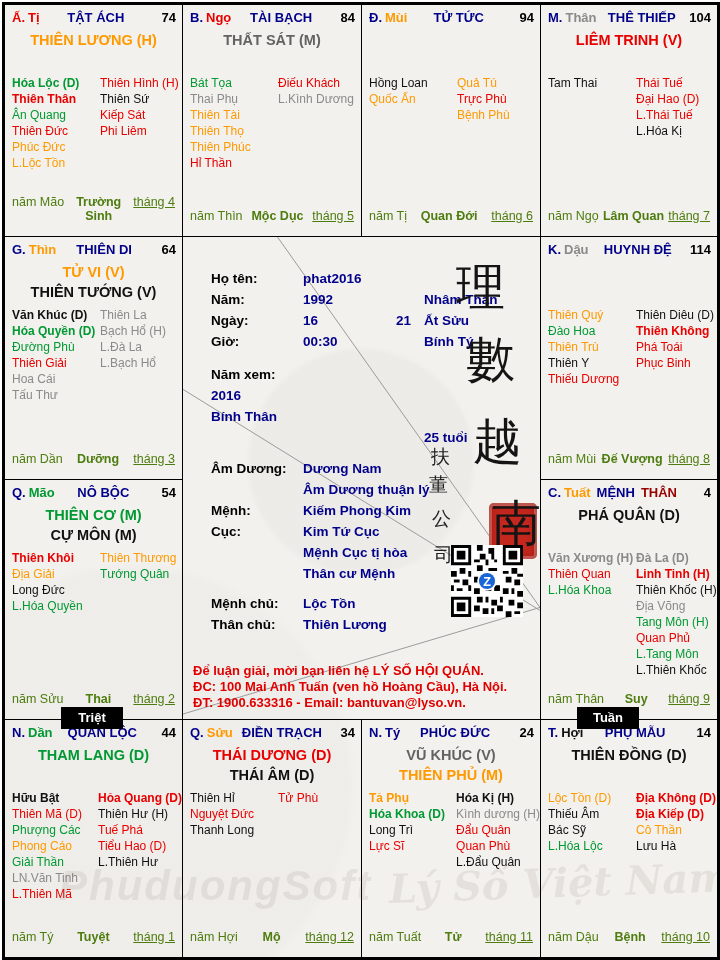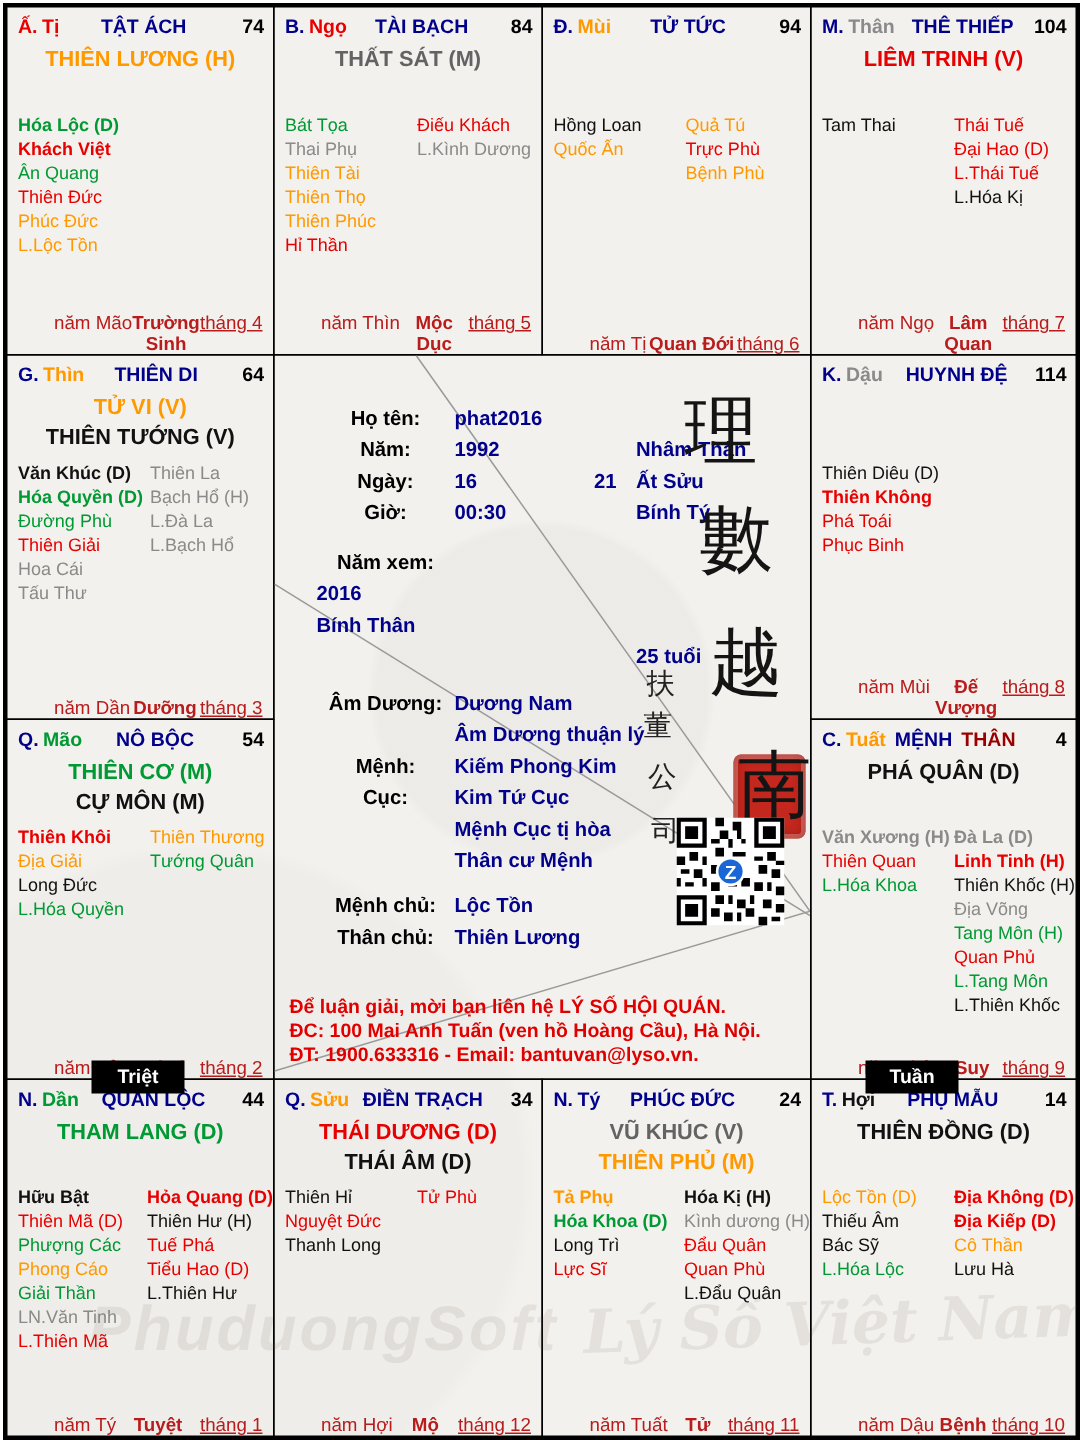--- a/index.html
+++ b/index.html
@@ -20,34 +20,34 @@
   .c1{left:0;width:179px;} .c2{left:178px;width:180px;} .c3{left:357px;width:180px;} .c4{left:536px;width:178px;}
   .cell-head{display:flex;align-items:baseline;padding:5px 6px 0 7px;font-weight:bold;font-size:13px;white-space:nowrap;}
   .cell-head .stem{margin-right:3px;}
   .cell-head .palace{flex:1;text-align:center;color:#00008B;}
   .cell-head .palace2{margin:0 10px 0 0;color:#990000;}
   .cell-head .num{min-width:24px;text-align:right;color:#000;}
   .mains{min-height:45px;padding-top:5px;text-align:center;font-weight:bold;font-size:14.5px;line-height:20px;white-space:nowrap;}
   .cols{display:flex;padding-left:7px;font-size:12px;line-height:16px;}
   .col-l{width:88px;} .col-r{flex:1;}
   .star{white-space:nowrap;}
-  .cell-foot{position:absolute;left:7px;right:7px;bottom:0;display:flex;font-size:12.5px;color:#b91c1c;margin-left:24px;}
+  .cell-foot{position:absolute;left:7px;right:7px;bottom:13px;display:flex;font-size:12.5px;color:#4d7c0f;}
   .f-phase{flex:1;text-align:center;font-weight:bold;}
   .f-month{text-align:right;text-decoration:underline;}
   
   .c-red{color:#e80000}.c-orange{color:#ff9900}.c-green{color:#009933}
   .c-gray{color:#8a8a8a}.c-black{color:#111}.c-navy{color:#00008B}
   .c-dgray{color:#636363}
   .bold{font-weight:bold}
   
   #center{position:absolute;left:178px;top:232px;width:359px;height:484px;border:1px solid #000;box-sizing:border-box;}
   #lines{position:absolute;inset:0;width:100%;height:100%;}
   #info-rows{position:absolute;left:0;top:0;right:0;padding:31px 0 0 28px;}
   .irow{display:flex;line-height:21px;font-size:13.5px;font-weight:bold;white-space:nowrap;}
-  .ilabel{width:92px;color:#000;text-align:center;}
+  .ilabel{width:92px;color:#000;}
   .iv1{width:93px;color:#00008B;}
   .iv2{width:28px;color:#00008B;}
   .iv3{color:#00008B;}
   #callig span{position:absolute;font-family:"DejaVu Serif","Liberation Serif",serif;font-size:49px;line-height:1;color:#141414;z-index:3;}
   #callig .ch0{left:273px;top:26px;}
   #callig .ch1{left:283px;top:98px;}
   #callig .ch2{left:290px;top:180px;}
   #callig .ch3{left:309px;top:262px;}
   #seal{position:absolute;left:306px;top:266px;width:48px;height:56px;background:#c3271d;border-radius:5px;z-index:2;
         box-shadow:inset 0 0 0 3px rgba(255,255,255,0.25), inset 0 0 8px rgba(120,10,5,0.8);}
@@ -83,25 +83,31 @@
     <span class="palace">TẬT ÁCH</span>
 
     <span class="num">74</span>
   </div>
   <div class="mains">
         <div class="main-star c-orange">THIÊN LƯƠNG (H)</div>
       </div>
   <div class="cols">
     <div class="col-l">
           <div class="star c-green bold">Hóa Lộc (D)</div>
-          <div class="star c-red bold">Khách Việt</div>
+          <div class="star c-red bold">Thiên Thân</div>
           <div class="star c-green">Ân Quang</div>
           <div class="star c-red">Thiên Đức</div>
           <div class="star c-orange">Phúc Đức</div>
           <div class="star c-orange">L.Lộc Tồn</div>
+        </div>
+    <div class="col-r">
+          <div class="star c-red">Thiên Hình (H)</div>
+          <div class="star c-black">Thiên Sứ</div>
+          <div class="star c-red">Kiếp Sát</div>
+          <div class="star c-red">Phi Liêm</div>
         </div>
   </div>
   <div class="cell-foot">
     <span class="f-year">năm Mão</span>
     <span class="f-phase">Trường Sinh</span>
     <span class="f-month">tháng 4</span>
   </div>
 </div>
   <div class="cell r1 c2">
   <div class="cell-head">
@@ -225,20 +231,27 @@
   <div class="cell r2 c4">
   <div class="cell-head">
     <span class="stem c-navy">K.</span>
     <span class="branch c-gray">Dậu</span>
     <span class="palace">HUYNH ĐỆ</span>
 
     <span class="num">114</span>
   </div>
   <div class="mains"></div>
   <div class="cols">
+    <div class="col-l">
+          <div class="star c-orange">Thiên Quý</div>
+          <div class="star c-green">Đào Hoa</div>
+          <div class="star c-orange">Thiên Trù</div>
+          <div class="star c-black">Thiên Y</div>
+          <div class="star c-red">Thiếu Dương</div>
+        </div>
     <div class="col-r">
           <div class="star c-black">Thiên Diêu (D)</div>
           <div class="star c-red bold">Thiên Không</div>
           <div class="star c-red">Phá Toái</div>
           <div class="star c-red">Phục Binh</div>
         </div>
   </div>
   <div class="cell-foot">
     <span class="f-year">năm Mùi</span>
     <span class="f-phase">Đế Vượng</span>

